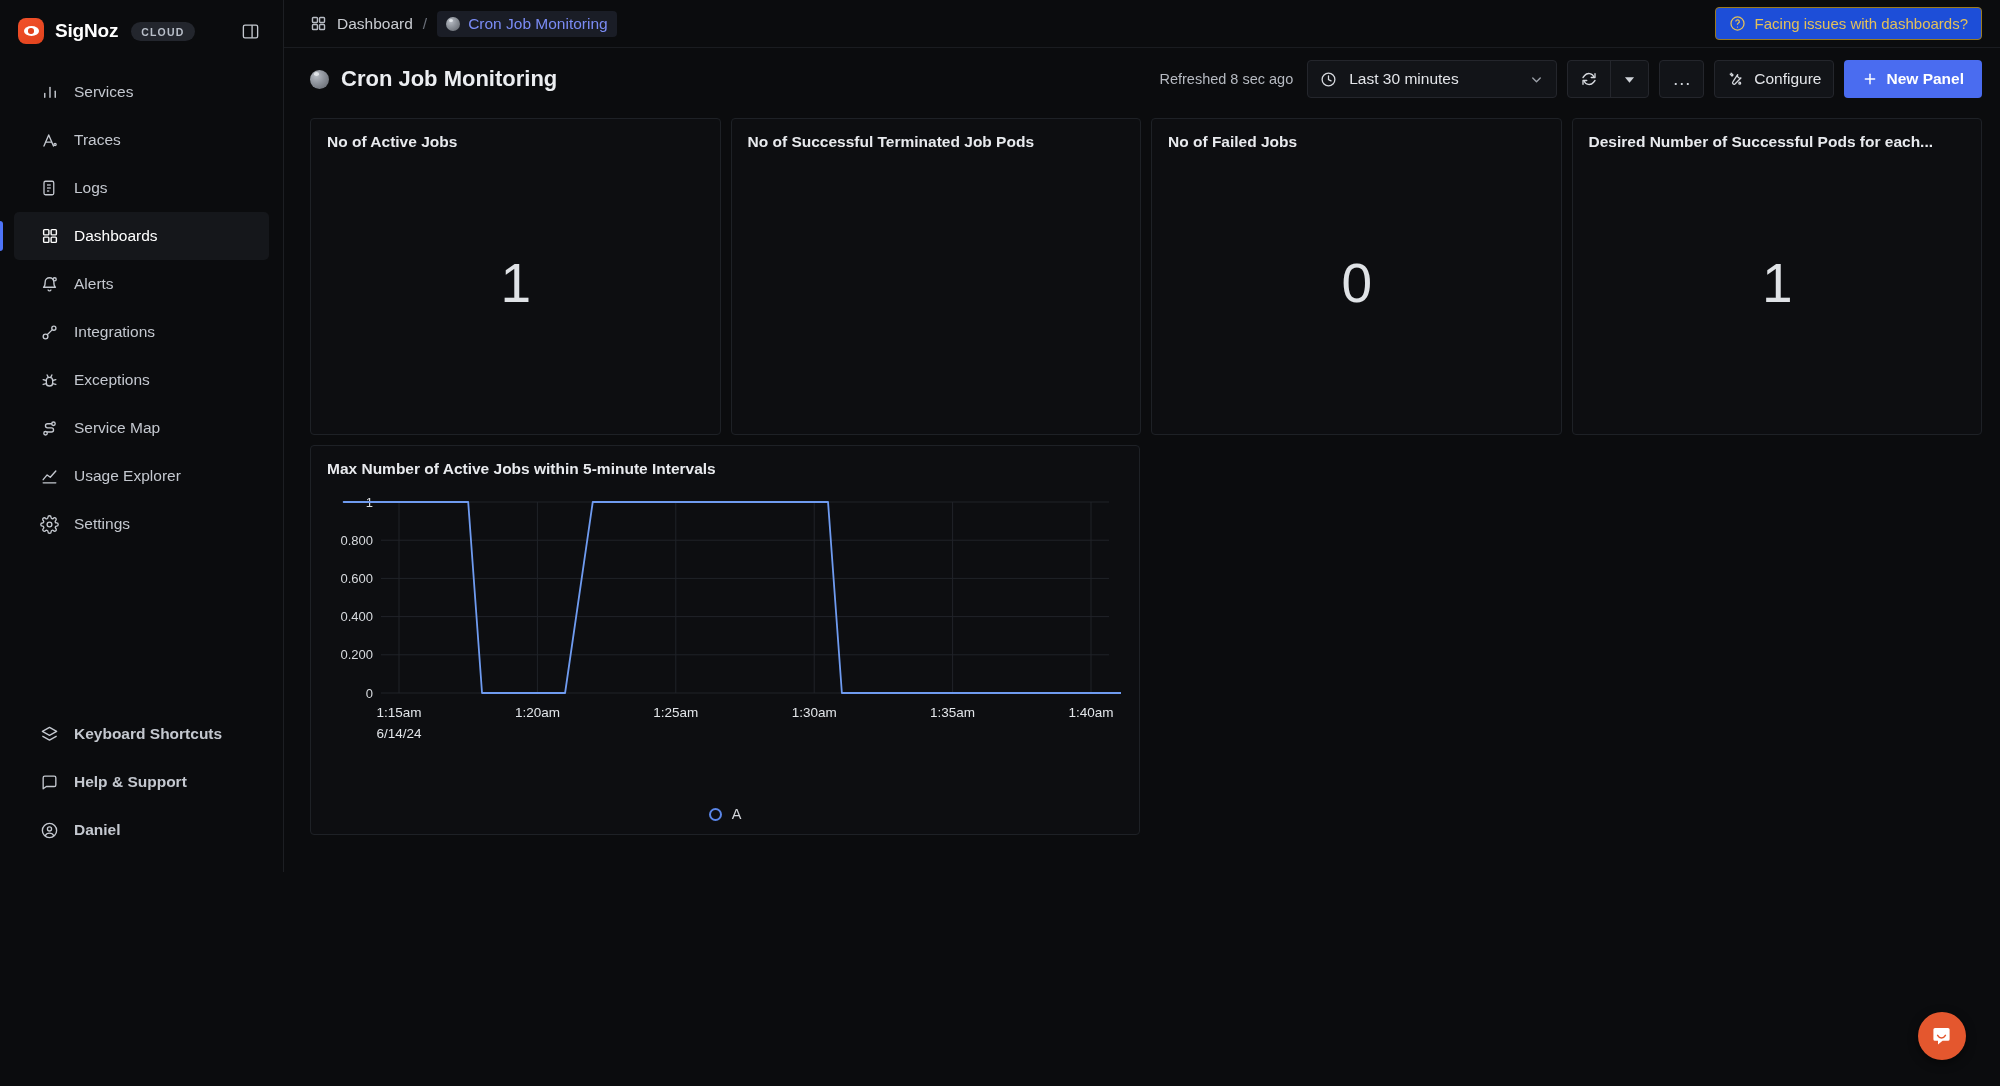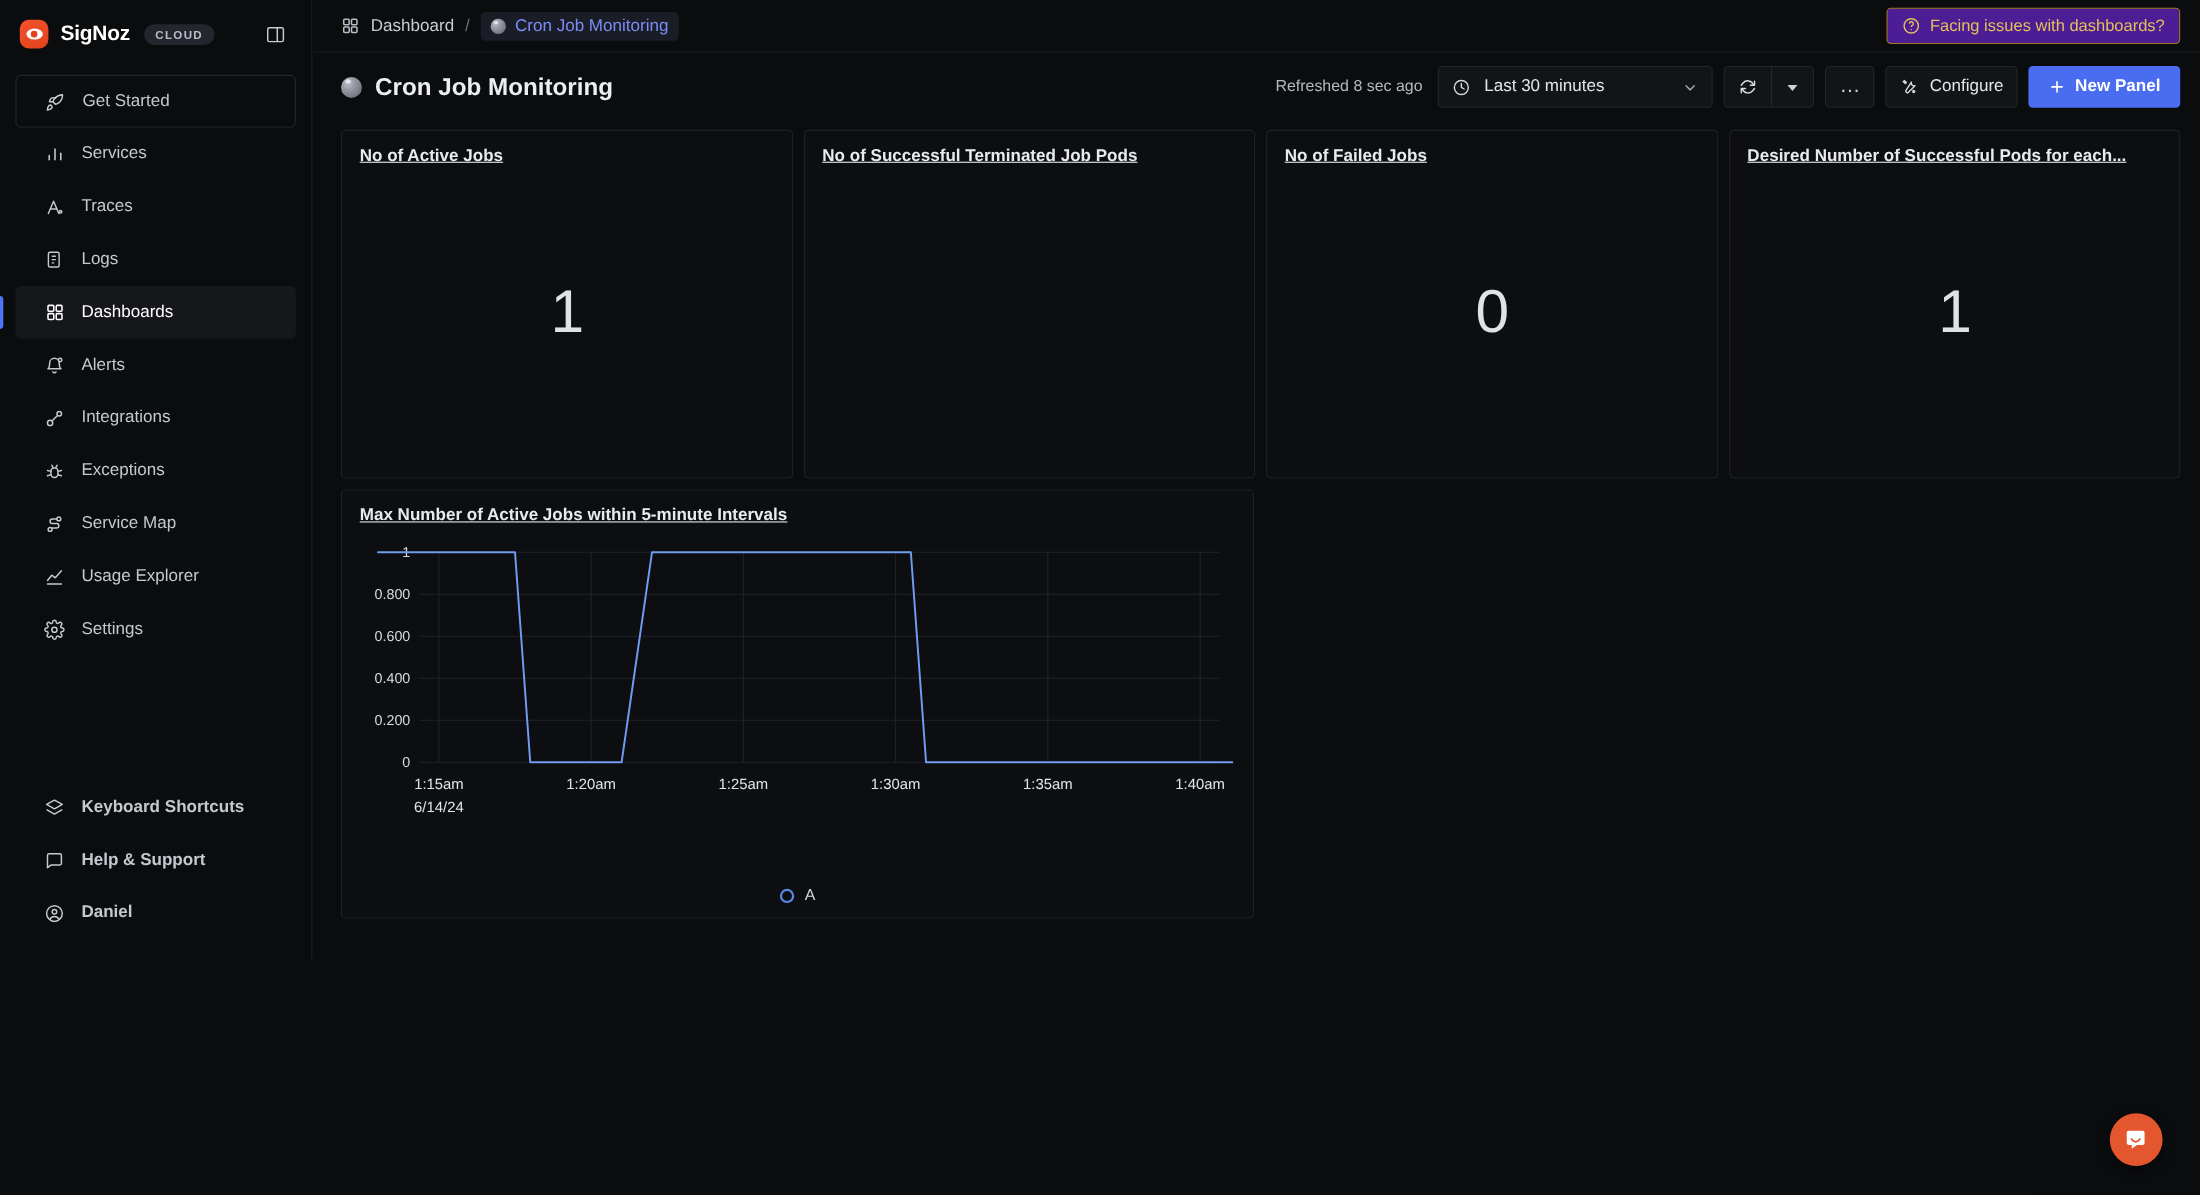--- a/index.html
+++ b/index.html
@@ -93,21 +93,21 @@
   .sphere::after{
     content:""; position:absolute; left:2.5px; top:2px; width:4px; height:3px;
     border-radius:50%; background:#e9ecf0; opacity:.85;
   }
   .sphere.lg { width:19px; height:19px; flex:0 0 19px; }
   .sphere.lg::after { left:3.5px; top:2.5px; width:5.5px; height:4px; }
 
   .issues-banner {
     margin-left:auto; display:flex; align-items:center; gap:9px;
     border:1px solid #9b7b1f; border-radius:4px;
-    background:#4c1d95; color:#e3c05a;
+    background:#1d4ed8; color:#e3c05a;
     font-size:15px; font-weight:500;
     padding:7px 13px; cursor:pointer;justify-content:center;
   }
 
   .titlebar {
     height:62px; display:flex; align-items:center;
     padding:0 18px 0 26px; gap:12px;
   }
   .page-title {
     display:flex; align-items:center; gap:12px;
@@ -143,21 +143,21 @@
   
   .board { padding:8px 18px 0 26px; }
   .row { display:flex; gap:10px; }
   .panel {
     background:#0d0e11; border:1px solid #1e2126; border-radius:4px;
     display:flex; flex-direction:column;
   }
   .panel-title {
     font-size:15.5px; font-weight:600; color:#e8eaee;
     padding:14px 16px 0;
-    white-space:nowrap; overflow:hidden; text-overflow:ellipsis;text-decoration:underline;
+    white-space:nowrap; overflow:hidden; text-overflow:ellipsis;
   }
   .stat-panel { flex:1 1 0; height:317px; }
   .stat-value {
     flex:1; display:flex; align-items:center; justify-content:center;
     font-size:55px; font-weight:400; color:#dfe2e6; letter-spacing:-1px;
     padding-bottom:20px;
   }
 
   .chart-panel { width:830px; height:390px; margin-top:10px; }
   .chart-area { flex:1; position:relative; padding:10px 14px 0 8px; }
@@ -195,30 +195,20 @@
       <span class="collapse-btn">
         <svg width="19" height="19" viewBox="0 0 24 24" fill="none" stroke="#c5c9d0" stroke-width="1.7">
           <rect x="3" y="4" width="18" height="16" rx="2"></rect>
             <line x1="14" y1="4" x2="14" y2="20"></line>
         </svg>
       </span>
     </div>
 
     <nav class="nav">
 
-      <div class="nav-item boxed">
-        <span class="ico">
-          <svg width="19" height="19" viewBox="0 0 24 24" fill="none" stroke="#c5c9d0" stroke-width="1.7" stroke-linecap="round" stroke-linejoin="round">
-            <path d="M4.5 16.5c-1.5 1.3-2 5-2 5s3.7-.5 5-2c.7-.8.7-2.1-.1-2.9s-2.1-.8-2.9-.1z"></path>
-            <path d="M12 15l-3-3a22 22 0 0 1 2-3.9 12.9 12.9 0 0 1 9-4.1c0 2.4-.7 6.5-4 9a22 22 0 0 1-4 2z"></path>
-            <path d="M9 12H5s.5-2.8 2-4c1.7-1.3 5 0 5 0"></path>
-          </svg>
-        </span>
-        <span>Get Started</span>
-      </div>
 
       <div class="nav-item">
         <span class="ico">
           <svg width="18" height="18" viewBox="0 0 24 24" fill="none" stroke="#c5c9d0" stroke-width="1.9" stroke-linecap="round">
             <line x1="5" y1="14" x2="5" y2="19"></line>
               <line x1="12" y1="6" x2="12" y2="19"></line>
               <line x1="19" y1="11" x2="19" y2="19"></line>
           </svg>
         </span>
         <span>Services</span>

